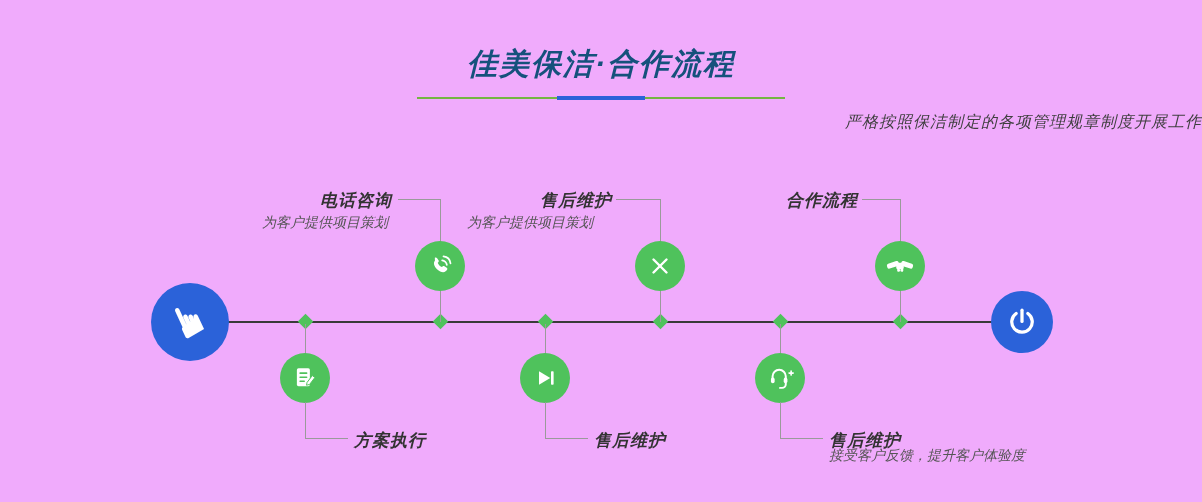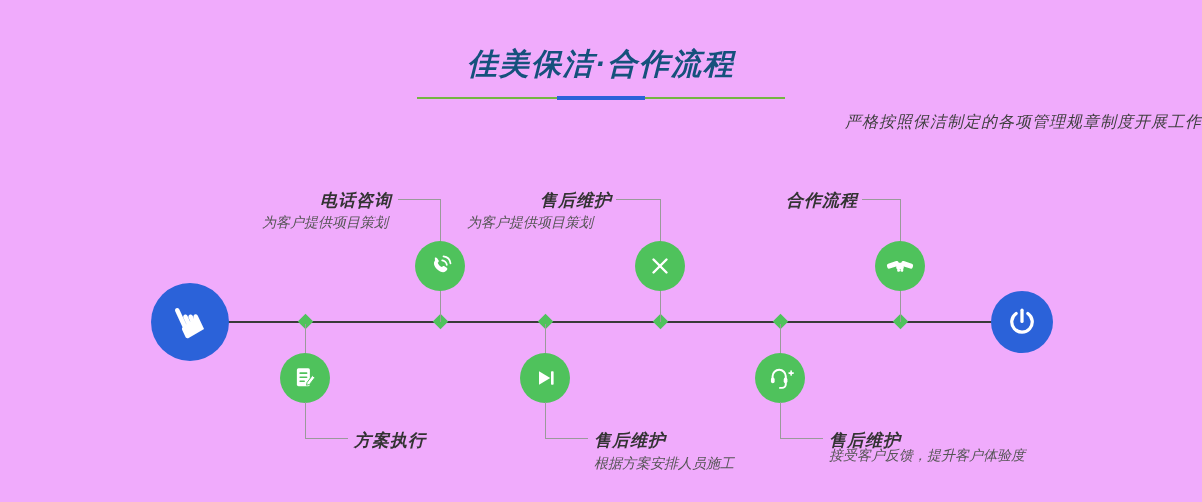--- a/index.html
+++ b/index.html
@@ -149,21 +149,20 @@
     <span style="display:flex;">
       <svg width="24" height="24" viewBox="0 0 32 32" fill="#ffffff">
         <path d="M8 7 L23 16 L8 25 Z"></path>
         <rect x="24" y="7" width="3.5" height="18" rx="1"></rect>
       </svg>
     </span>
   </div>
   <div class="vline" style="left:545px;top:402px;height:37px;"></div>
   <div class="hline" style="left:545px;top:438px;width:43px;"></div>
   <div class="step-title" style="left:594px;top:429px;">售后维护</div>
-  <div class="step-desc" style="left:594px;top:455px;">根据方案安排人员施工</div>
 
   <div class="vline" style="left:780px;top:324px;height:30px;"></div>
   <div class="gcircle" style="left:755px;top:353px;">
     <span style="display:flex;">
       <svg width="28" height="28" viewBox="0 0 34 32" fill="none" stroke="#ffffff" stroke-width="2.4" stroke-linecap="round">
         <path d="M8 17v-3a8 8 0 0 1 16 0v3"></path>
         <rect x="6" y="15.5" width="4.5" height="7" rx="2.2" fill="#ffffff" stroke="none"></rect>
         <rect x="21.5" y="15.5" width="4.5" height="7" rx="2.2" fill="#ffffff" stroke="none"></rect>
         <path d="M24 22.5v1a4.5 4.5 0 0 1-4.5 4.5H17"></path>
         <path d="M28 10h5M30.5 7.5v5" stroke-width="2"></path>

